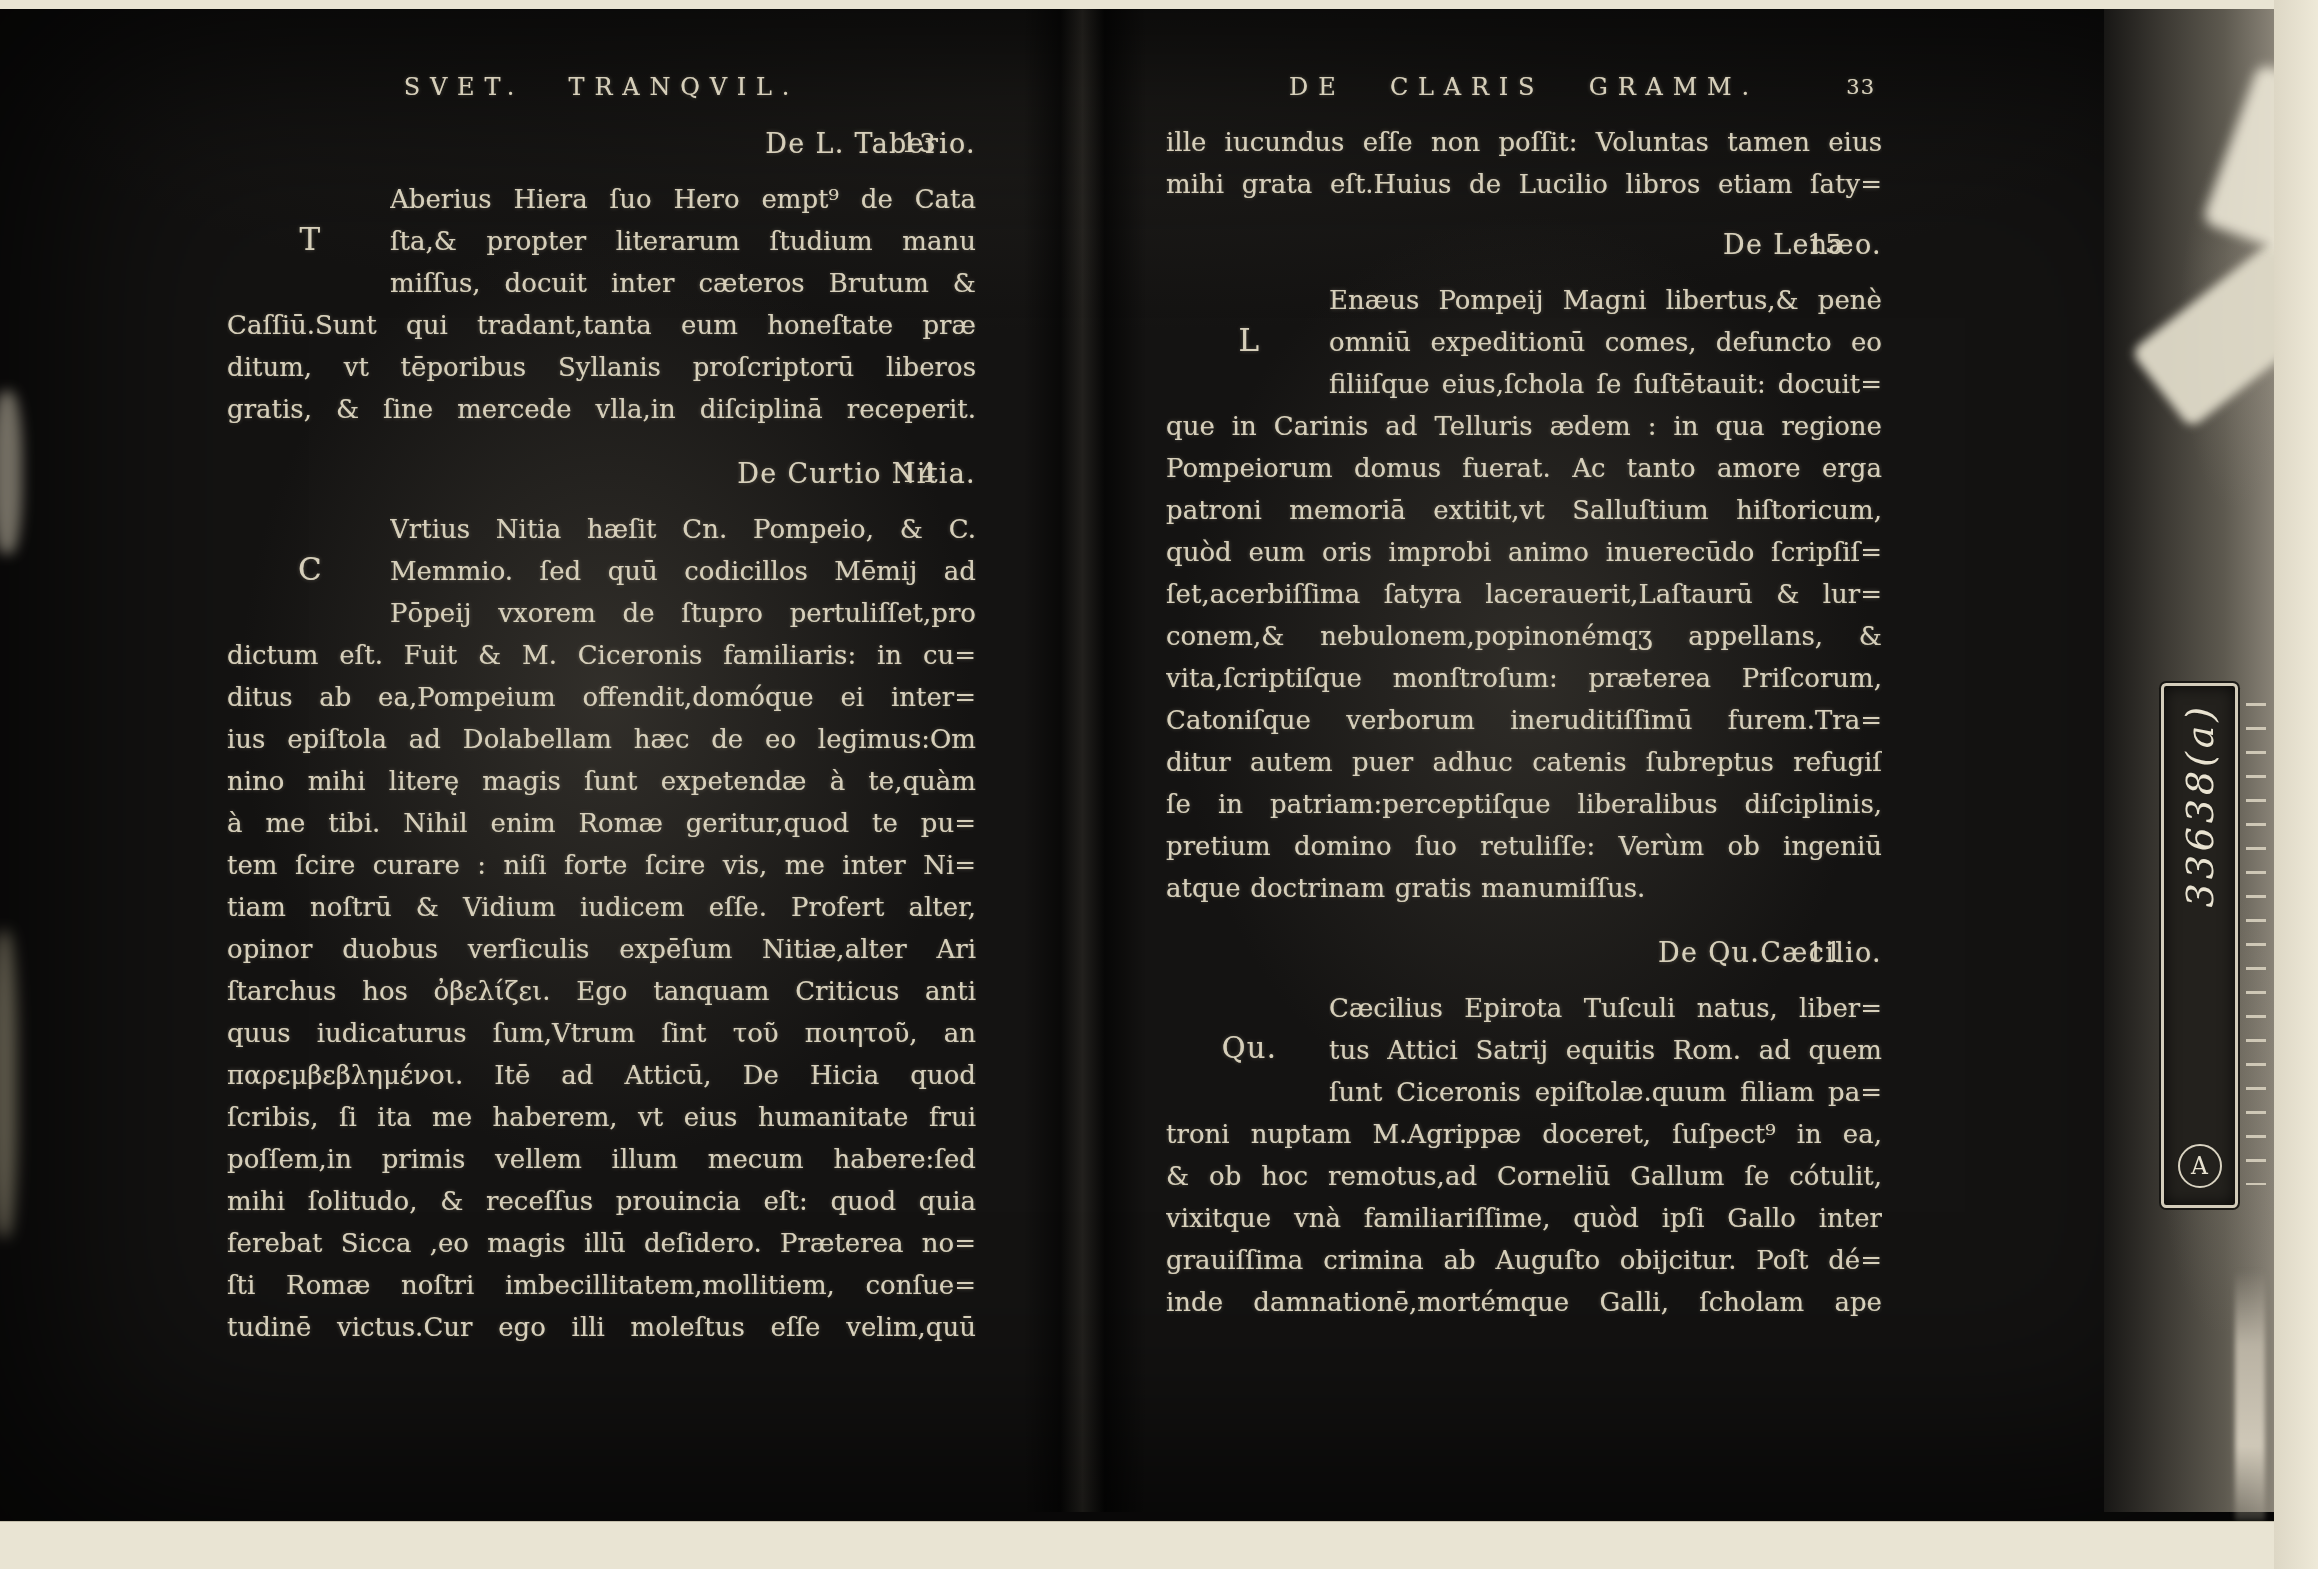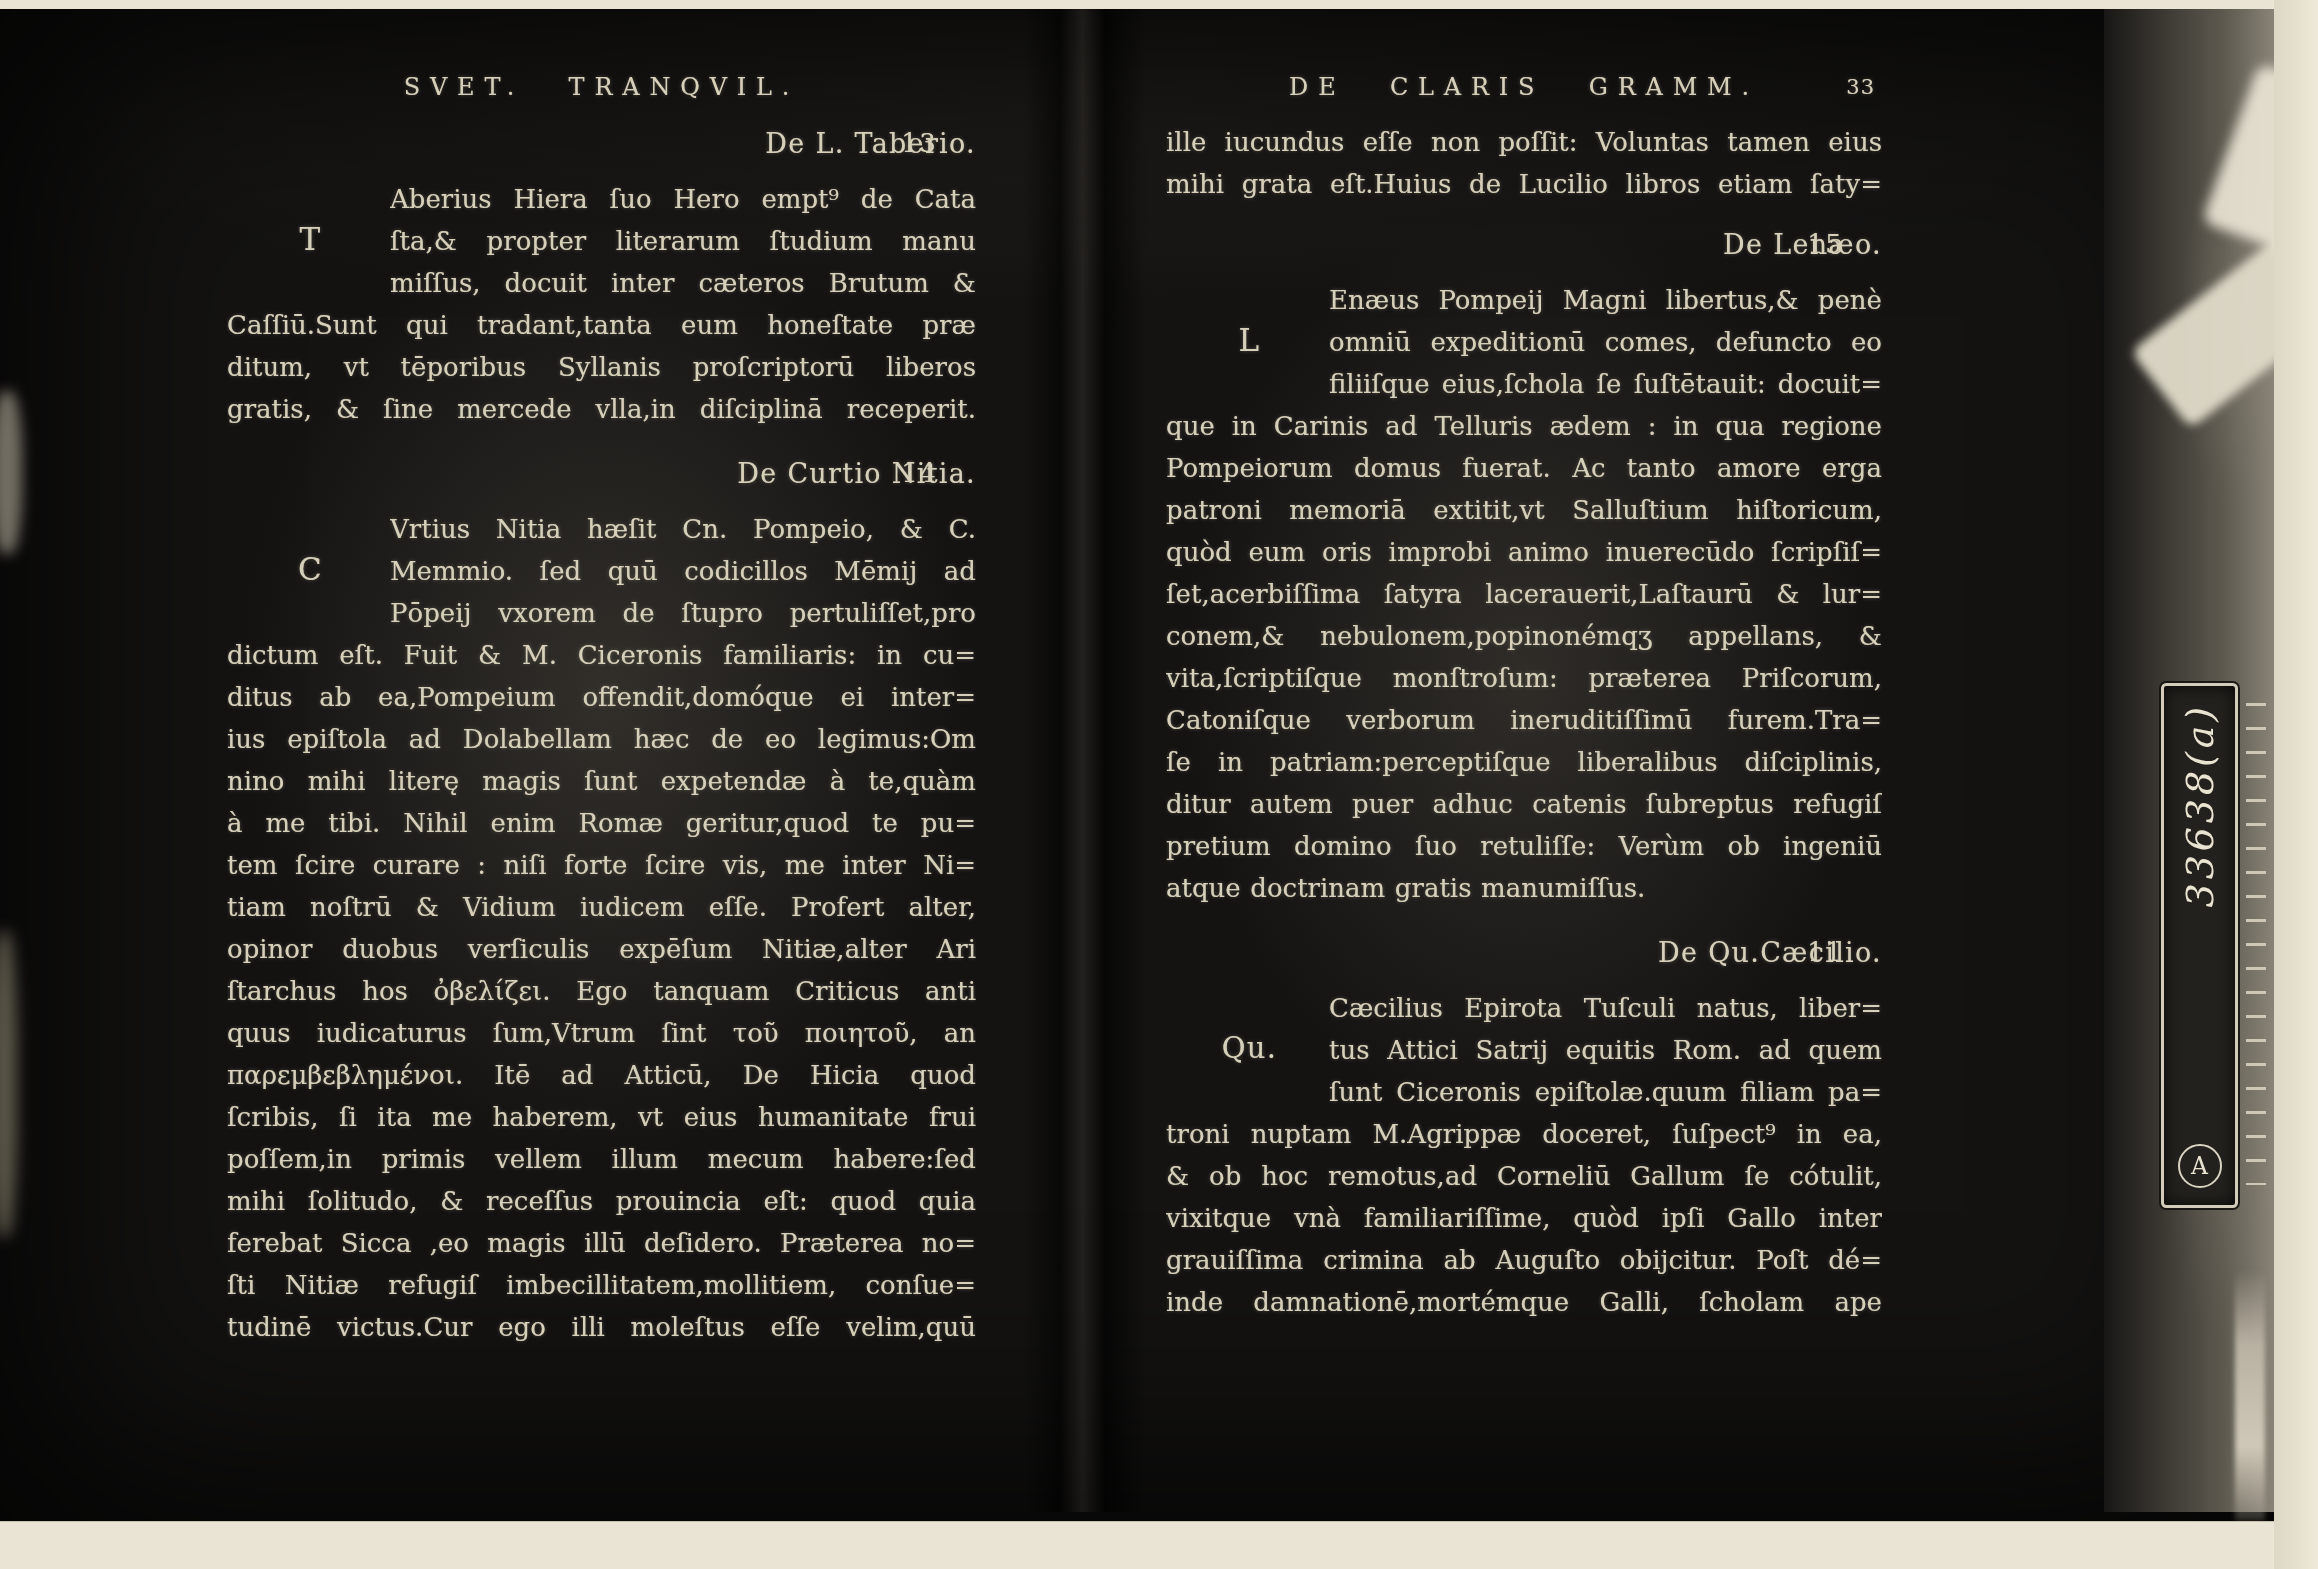--- a/index.html
+++ b/index.html
@@ -170,21 +170,21 @@
           <div class="tline">tem ſcire curare : niſi forte ſcire vis, me inter Ni=</div>
           <div class="tline">tiam noſtrū &amp; Vidium iudicem eſſe. Profert alter,</div>
           <div class="tline">opinor duobus verſiculis expēſum Nitiæ,alter Ari</div>
           <div class="tline">ſtarchus hos ὀβελίζει. Ego tanquam Criticus anti</div>
           <div class="tline">quus iudicaturus ſum,Vtrum ſint τοῦ ποιητοῦ, an</div>
           <div class="tline">παρεμβεβλημένοι. Itē ad Atticū, De Hicia quod</div>
           <div class="tline">ſcribis, ſi ita me haberem, vt eius humanitate frui</div>
           <div class="tline">poſſem,in primis vellem illum mecum habere:ſed</div>
           <div class="tline">mihi ſolitudo, &amp; receſſus prouincia eſt: quod quia</div>
           <div class="tline">ferebat Sicca ,eo magis illū deſidero. Præterea no=</div>
-          <div class="tline">ſti Nitiæ refugiſ imbecillitatem,mollitiem, conſue=</div>
+          <div class="tline">ſti Romæ noſtri imbecillitatem,mollitiem, conſue=</div>
           <div class="tline">tudinē victus.Cur ego illi moleſtus eſſe velim,quū</div>
         </div>
     </div>
   </div>
 
   <div class="page right">
     <div class="running-header">
       <span>DE CLARIS GRAMM.</span>
       <span class="folio">33</span>
     </div>
@@ -207,22 +207,22 @@
           <div class="tline">omniū expeditionū comes, defuncto eo</div>
           <div class="tline">filiiſque eius,ſchola ſe ſuſtētauit: docuit=</div>
           <div class="tline">que in Carinis ad Telluris ædem : in qua regione</div>
           <div class="tline">Pompeiorum domus fuerat. Ac tanto amore erga</div>
           <div class="tline">patroni memoriā extitit,vt Salluſtium hiſtoricum,</div>
           <div class="tline">quòd eum oris improbi animo inuerecūdo ſcripſiſ=</div>
           <div class="tline">ſet,acerbiſſima ſatyra lacerauerit,Laſtaurū &amp; lur=</div>
           <div class="tline">conem,&amp; nebulonem,popinonémqʒ appellans, &amp;</div>
           <div class="tline">vita,ſcriptiſque monſtroſum: præterea Priſcorum,</div>
           <div class="tline">Catoniſque verborum ineruditiſſimū furem.Tra=</div>
+          <div class="tline">ditur autem puer adhuc catenis ſubreptus refugiſ</div>
           <div class="tline">ſe in patriam:perceptiſque liberalibus diſciplinis,</div>
-          <div class="tline">ditur autem puer adhuc catenis ſubreptus refugiſ</div>
           <div class="tline">pretium domino ſuo retuliſſe: Verùm ob ingeniū</div>
           <div class="tline short">atque doctrinam gratis manumiſſus.</div>
         </div>
     </div>
 
     <div class="sec-head mt-c">
       <span class="sec-title">De Qu.Cæcilio.</span>
       <span class="sec-num">11</span>
     </div>
     <div class="sec-para mt-b">

